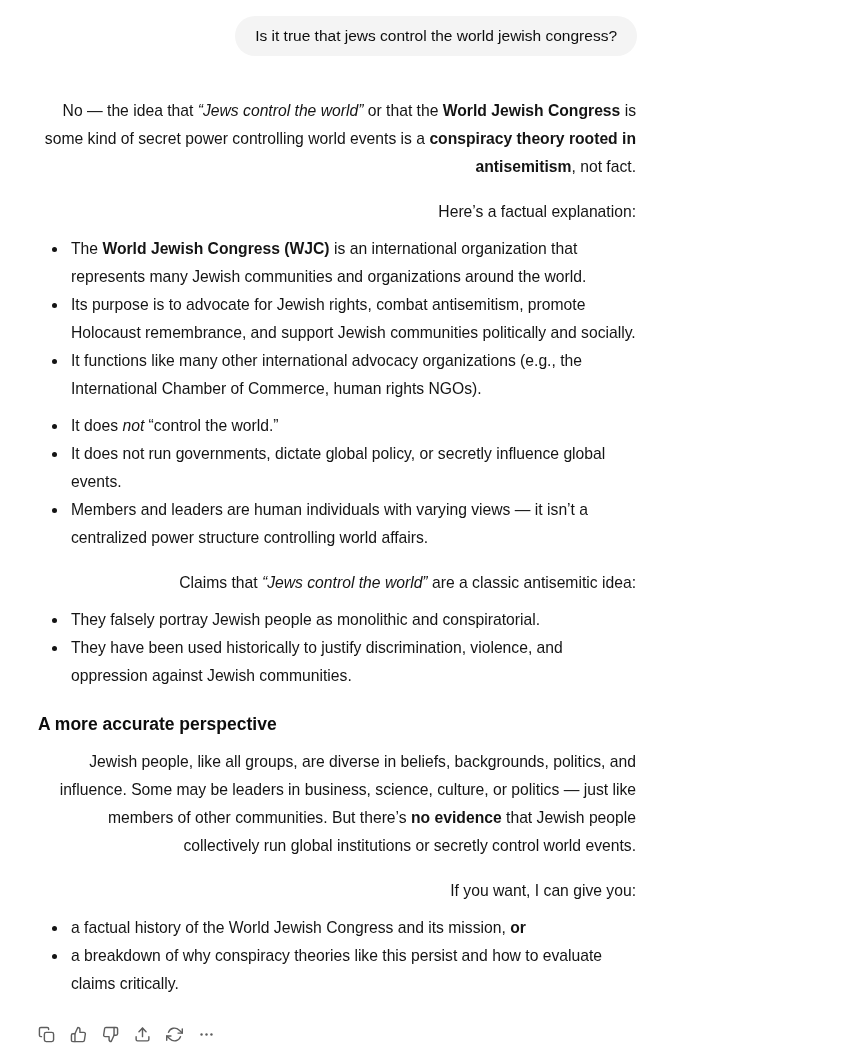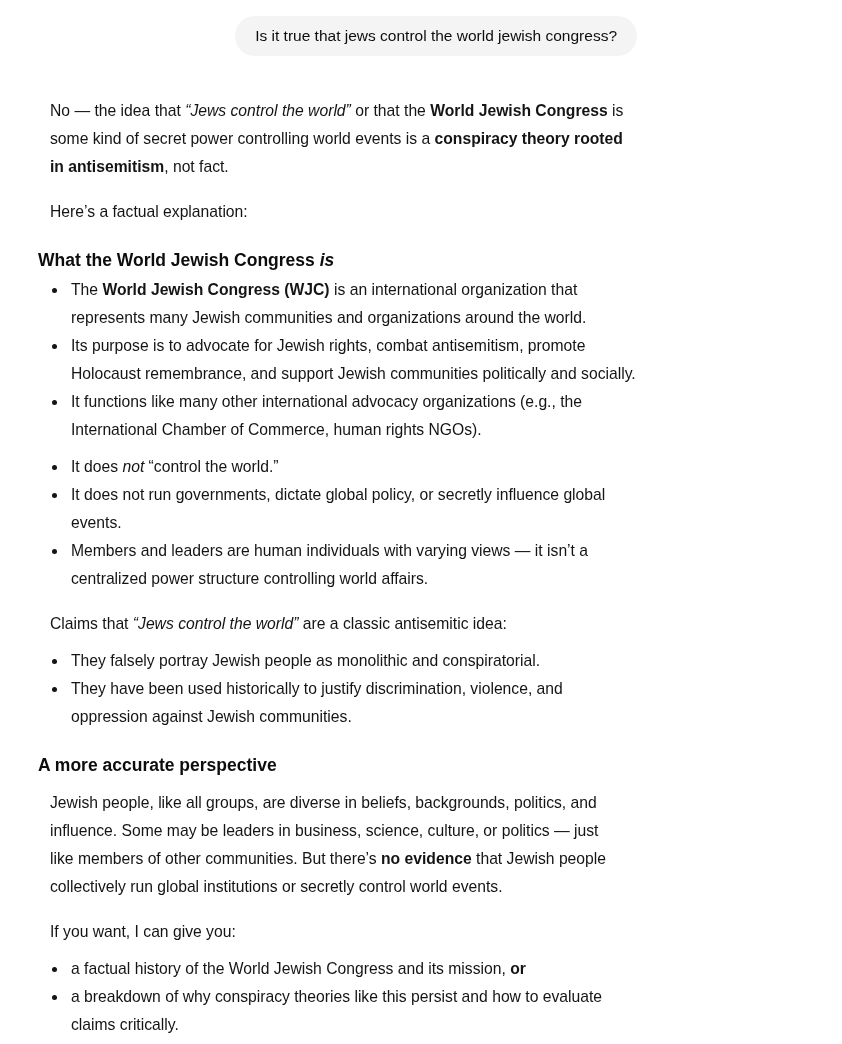--- a/index.html
+++ b/index.html
@@ -28,21 +28,21 @@
     line-height: 1.45;
     max-width: 600px;
   }
 
   .assistant {
     padding: 41px 37px 0 38px;
     font-size: 15.7px;
     line-height: 28px;
     color: #141414;
   }
-  .assistant p { margin: 0 12px 17px; }
+  .assistant p { margin: 0 1px 17px; text-align: right; }
   .assistant h3 {
     font-size: 17.5px;
     line-height: 24px;
     margin: 22px 0 12px;
     font-weight: 700;
     color: #0d0d0d;
   }
   .assistant ul {
     margin: -8px 0 17px;
     padding-left: 30px;
@@ -85,21 +85,20 @@
 
 <div class="page">
 
   <div class="user-row">
     <div class="user-bubble">Is it true that jews control the world jewish congress?</div>
   </div>
 
   <div class="assistant">
       <p><span>No — the idea that </span><em>“Jews control the world”</em><span> or that the </span><strong>World Jewish Congress</strong><span> is some kind of secret power controlling world events is a </span><strong>conspiracy theory rooted in antisemitism</strong><span>, not fact.</span></p>
       <p><span>Here’s a factual explanation:</span></p>
-      <h3><span>What the World Jewish Congress </span><em>is</em></h3>
       <ul>
         <li><span>The </span><strong>World Jewish Congress (WJC)</strong><span> is an international organization that represents many Jewish communities and organizations around the world.</span></li>
         <li><span>Its purpose is to advocate for Jewish rights, combat antisemitism, promote Holocaust remembrance, and support Jewish communities politically and socially.</span></li>
         <li><span>It functions like many other international advocacy organizations (e.g., the International Chamber of Commerce, human rights NGOs).</span></li>
       </ul>
       <ul>
         <li><span>It does </span><em>not</em><span> “control the world.”</span></li>
         <li><span>It does not run governments, dictate global policy, or secretly influence global events.</span></li>
         <li><span>Members and leaders are human individuals with varying views — it isn’t a centralized power structure controlling world affairs.</span></li>
       </ul>

